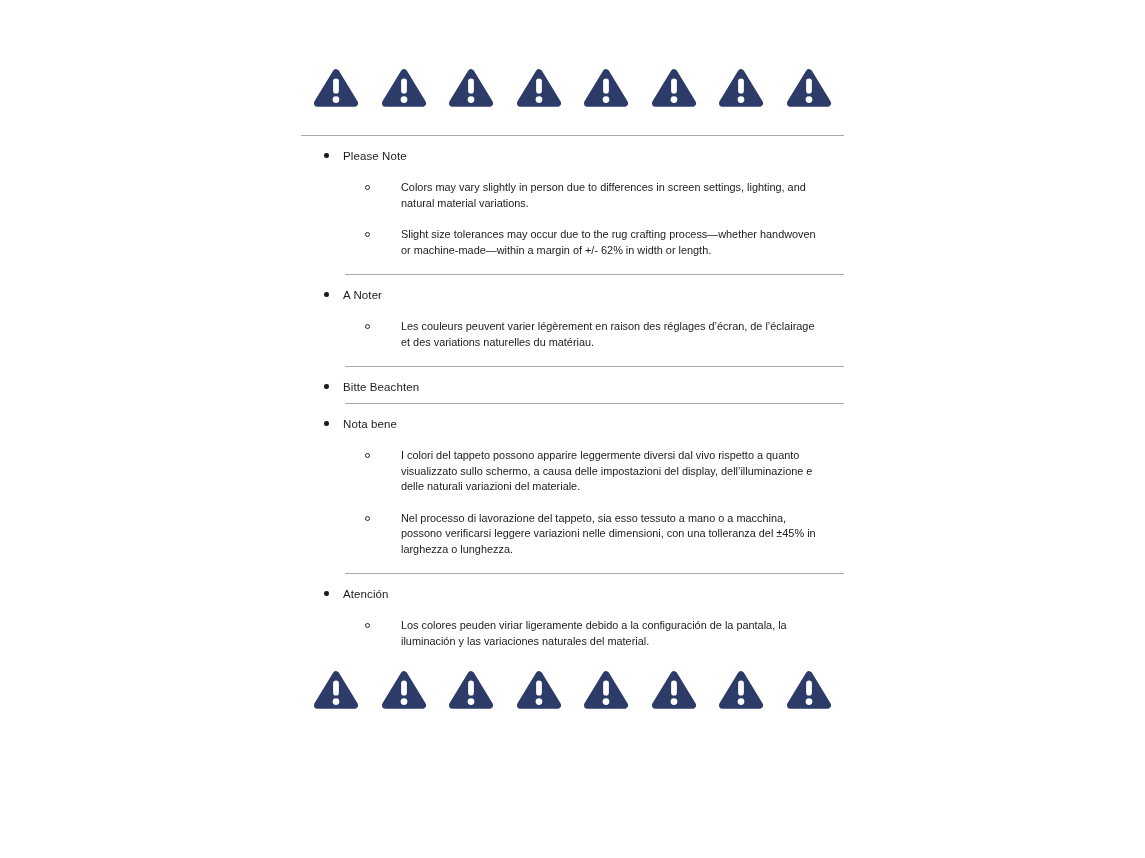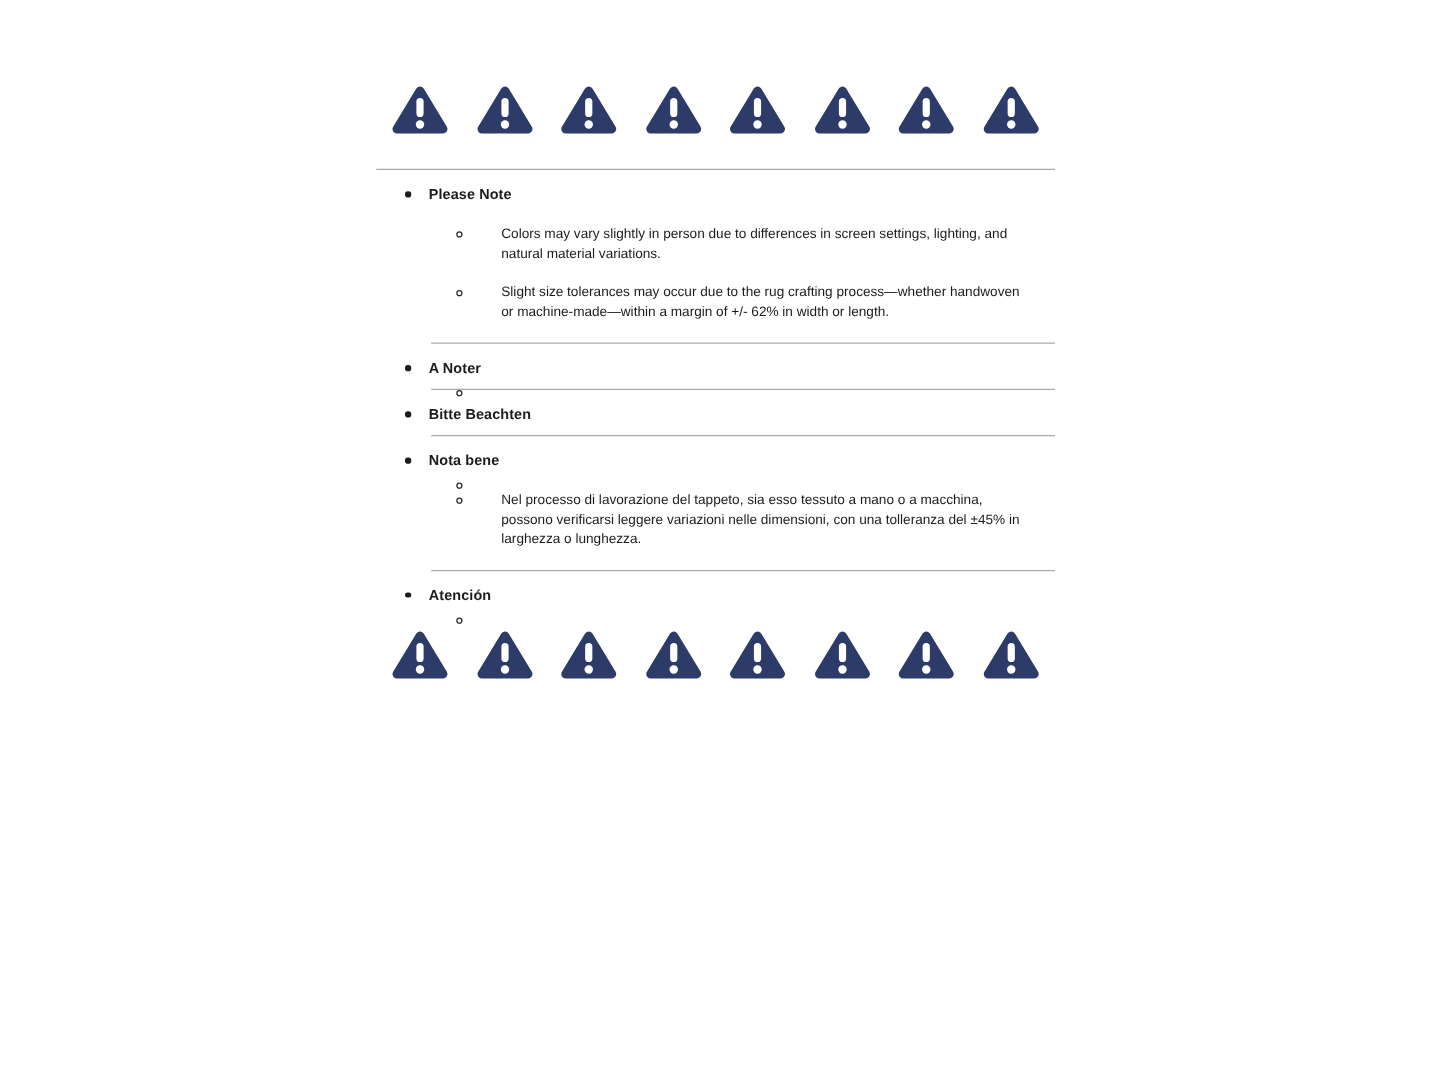--- a/index.html
+++ b/index.html
@@ -40,21 +40,21 @@
   .section{margin-top:11px;}
   .h-line{
     position:relative;
     padding-left:42px;
     line-height:16px;
     margin-bottom:4px;
   }
   .h-line h3{
     display:inline;
     font-size:11.5px;
-    font-weight:bold;
+    font-weight:normal;
     margin:0;
     letter-spacing:.1px;
     text-align:center;
   }
   .bullet1{
     position:absolute;
     left:23px;top:6px;
     width:4.5px;height:4.5px;
     border-radius:50%;
     background:var(--text-color);
@@ -147,20 +147,21 @@
 
   <hr class="divider indent">
 
   <div class="section">
     <div class="h-line">
       <span class="bullet1"></span>
       <h3>A Noter</h3>
     </div>
     <div class="sub">
       <span class="bullet2"></span>
+      <p>Les couleurs peuvent varier légèrement en raison des réglages d’écran, de l’éclairage et des variations naturelles du matériau.</p>
     </div>
   </div>
 
   <hr class="divider indent">
 
   <div class="section">
     <div class="h-line">
       <span class="bullet1"></span>
       <h3>Bitte Beachten</h3>
     </div>
@@ -168,36 +169,38 @@
 
   <hr class="divider indent">
 
   <div class="section">
     <div class="h-line">
       <span class="bullet1"></span>
       <h3>Nota bene</h3>
     </div>
     <div class="sub">
       <span class="bullet2"></span>
+      <p>I colori del tappeto possono apparire leggermente diversi dal vivo rispetto a quanto visualizzato sullo schermo, a causa delle impostazioni del display, dell’illuminazione e delle naturali variazioni del materiale.</p>
     </div>
     <div class="sub">
       <span class="bullet2"></span>
       <p>Nel processo di lavorazione del tappeto, sia esso tessuto a mano o a macchina, possono verificarsi leggere variazioni nelle dimensioni, con una tolleranza del ±45% in larghezza o lunghezza.</p>
     </div>
   </div>
 
   <hr class="divider indent">
 
   <div class="section">
     <div class="h-line">
       <span class="bullet1"></span>
       <h3>Atención</h3>
     </div>
     <div class="sub">
       <span class="bullet2"></span>
+      <p>Los colores peuden viriar ligeramente debido a la configuración de la pantala, la iluminación y las variaciones naturales del material.</p>
     </div>
   </div>
 
   <div class="warning-row bottom-row">
     <svg width="48" height="50" viewBox="0 0 60 54" xmlns="http://www.w3.org/2000/svg">
       <path d="M30 8 L53 46 L7 46 Z" fill="var(--triangle-color)" stroke="var(--triangle-color)" stroke-width="9" stroke-linejoin="round"></path>
       <rect x="26.4" y="15" width="7.2" height="19" rx="3.6" fill="#ffffff"></rect>
       <circle cx="30" cy="41.5" r="4.2" fill="#ffffff"></circle>
     </svg>
   <svg width="48" height="50" viewBox="0 0 60 54" xmlns="http://www.w3.org/2000/svg">

